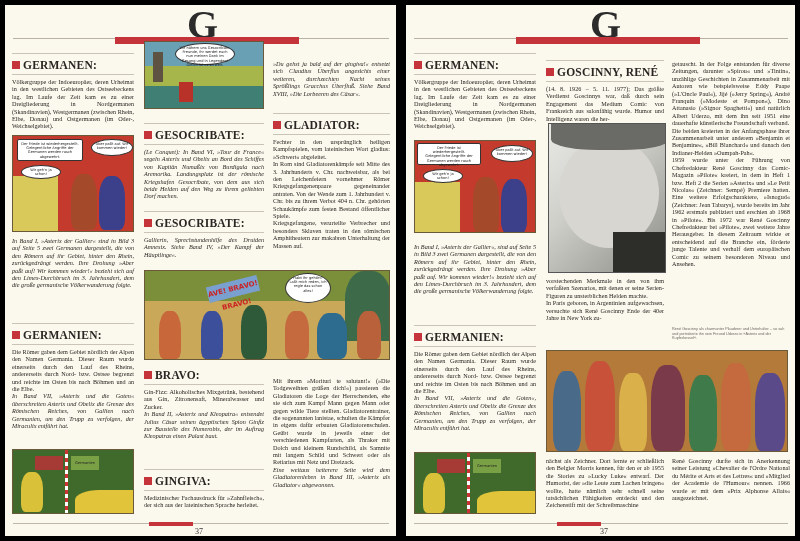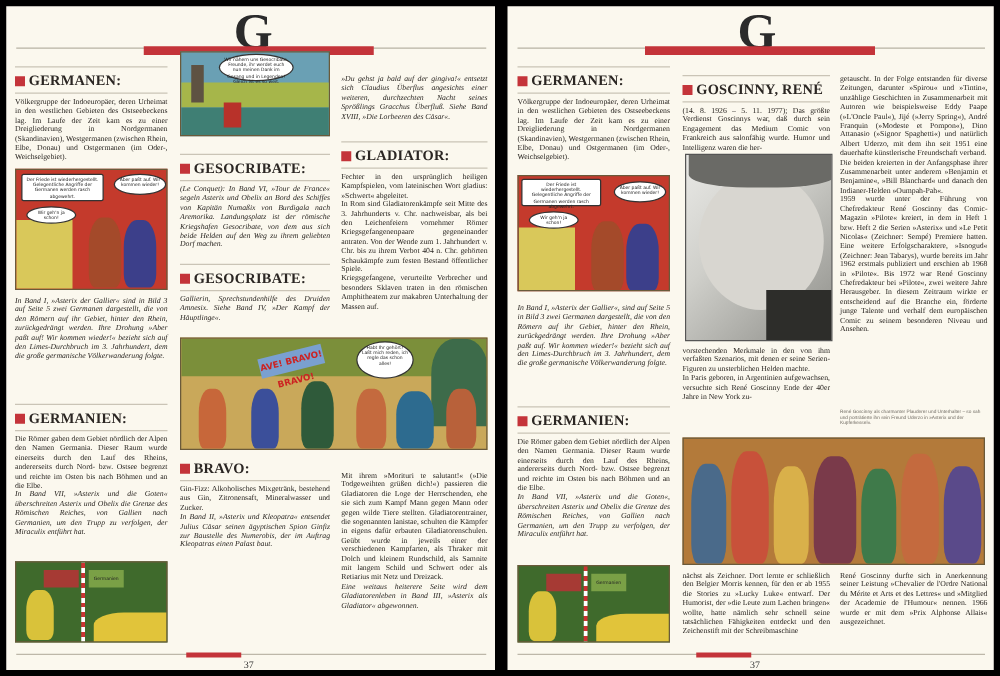--- a/index.html
+++ b/index.html
@@ -127,20 +127,29 @@
   <div class="col" style="left:139px; top:364px; width:120px;">
     <div class="hdr">
         <span class="sq"></span>
         <span>BRAVO:</span>
       </div>
     <div class="hdr-under"></div>
     <p>Gin-Fizz: Alkoholisches Mixgetränk, bestehend aus Gin, Zitronensaft, Mineralwasser und Zucker.</p>
     <p class="it">In Band II, »Asterix und Kleopatra« entsendet Julius Cäsar seinen ägyptischen Spion Ginfiz zur Baustelle des Numerobis, der im Auftrag Kleopatras einen Palast baut.</p>
   </div>
 
+  <div class="col" style="left:139px; top:464px; width:120px;">
+    <div class="hdr-rule"></div>
+    <div class="hdr">
+        <span class="sq"></span>
+        <span>GINGIVA:</span>
+      </div>
+    <div class="hdr-under"></div>
+    <p>Medizinischer Fachausdruck für »Zahnfleisch«, der sich aus der lateinischen Sprache herleitet.</p>
+  </div>
 
   <div class="col" style="left:268px; top:55px; width:117px;">
     <p class="it">»Du gehst ja bald auf der gingiva!« entsetzt sich Claudius Überflus angesichts einer weiteren, durchzechten Nacht seines Sprößlings Gracchus Überfluß. Siehe Band XVIII, »Die Lorbeeren des Cäsar«.</p>
   </div>
 
   <div class="col" style="left:268px; top:108px; width:117px;">
     <div class="hdr-rule"></div>
     <div class="hdr">
         <span class="sq"></span>
         <span>GLADIATOR:</span>

